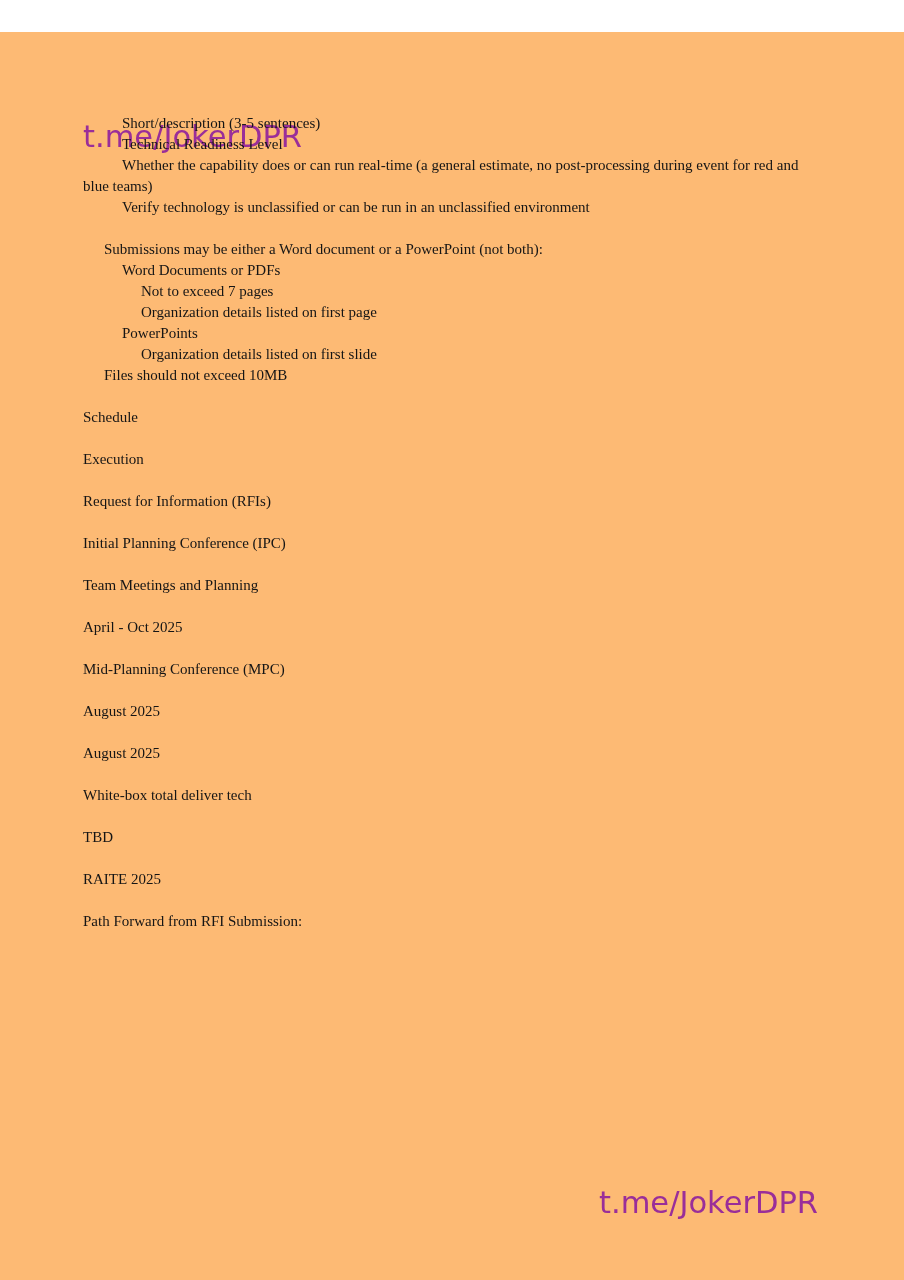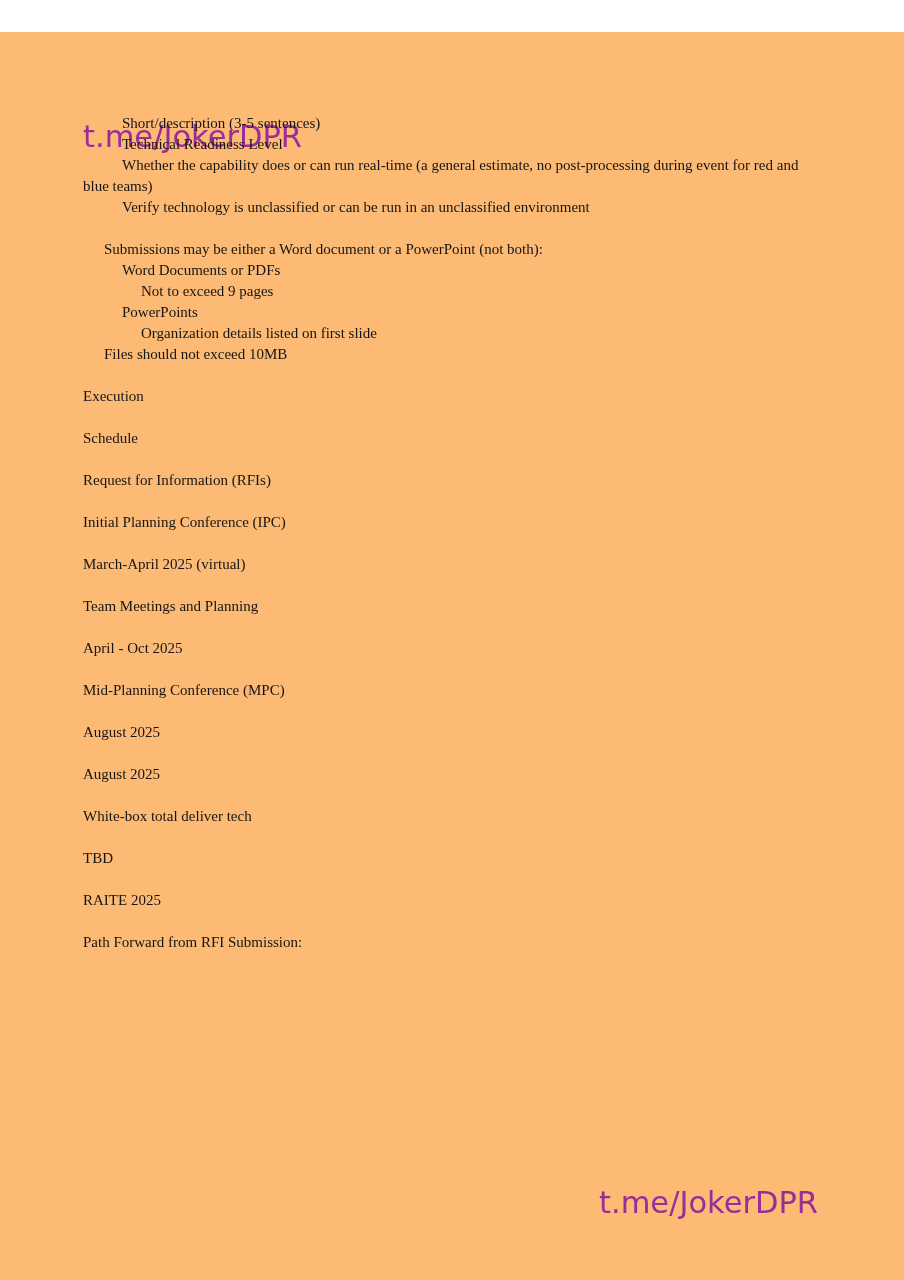--- a/index.html
+++ b/index.html
@@ -50,29 +50,29 @@
 <div class="page" style="background: #fdba74; margin-top: 32px;">
   <div class="watermark wm-top" style="color: rgb(154, 46, 153);">t.me/JokerDPR</div>
 
   <div class="content" style="color: rgb(21, 21, 21);">
       <div class="para ind-2">Short/description (3-5 sentences)</div>
       <div class="para ind-2">Technical Readiness Level</div>
       <div class="para ind-0 fli-2">Whether the capability does or can run real-time (a general estimate, no post-processing during event for red and blue teams)</div>
       <div class="para ind-2">Verify technology is unclassified or can be run in an unclassified environment</div>
       <div class="para ind-1 gap">Submissions may be either a Word document or a PowerPoint (not both):</div>
       <div class="para ind-2">Word Documents or PDFs</div>
-      <div class="para ind-3">Not to exceed 9 pages</div>
+      <div class="para ind-3">Not to exceed 7 pages</div>
+      <div class="para ind-3">Organization details listed on first page</div>
       <div class="para ind-2">PowerPoints</div>
       <div class="para ind-3">Organization details listed on first slide</div>
       <div class="para ind-1">Files should not exceed 10MB</div>
+      <div class="para ind-0 gap">Schedule</div>
       <div class="para ind-0 gap">Execution</div>
-      <div class="para ind-0 gap">Schedule</div>
       <div class="para ind-0 gap">Request for Information (RFIs)</div>
       <div class="para ind-0 gap">Initial Planning Conference (IPC)</div>
-      <div class="para ind-0 gap">March-April 2025 (virtual)</div>
       <div class="para ind-0 gap">Team Meetings and Planning</div>
       <div class="para ind-0 gap">April - Oct 2025</div>
       <div class="para ind-0 gap">Mid-Planning Conference (MPC)</div>
       <div class="para ind-0 gap">August 2025</div>
       <div class="para ind-0 gap">August 2025</div>
       <div class="para ind-0 gap">White-box total deliver tech</div>
       <div class="para ind-0 gap">TBD</div>
       <div class="para ind-0 gap">RAITE 2025</div>
       <div class="para ind-0 gap">Path Forward from RFI Submission:</div>
     </div>

